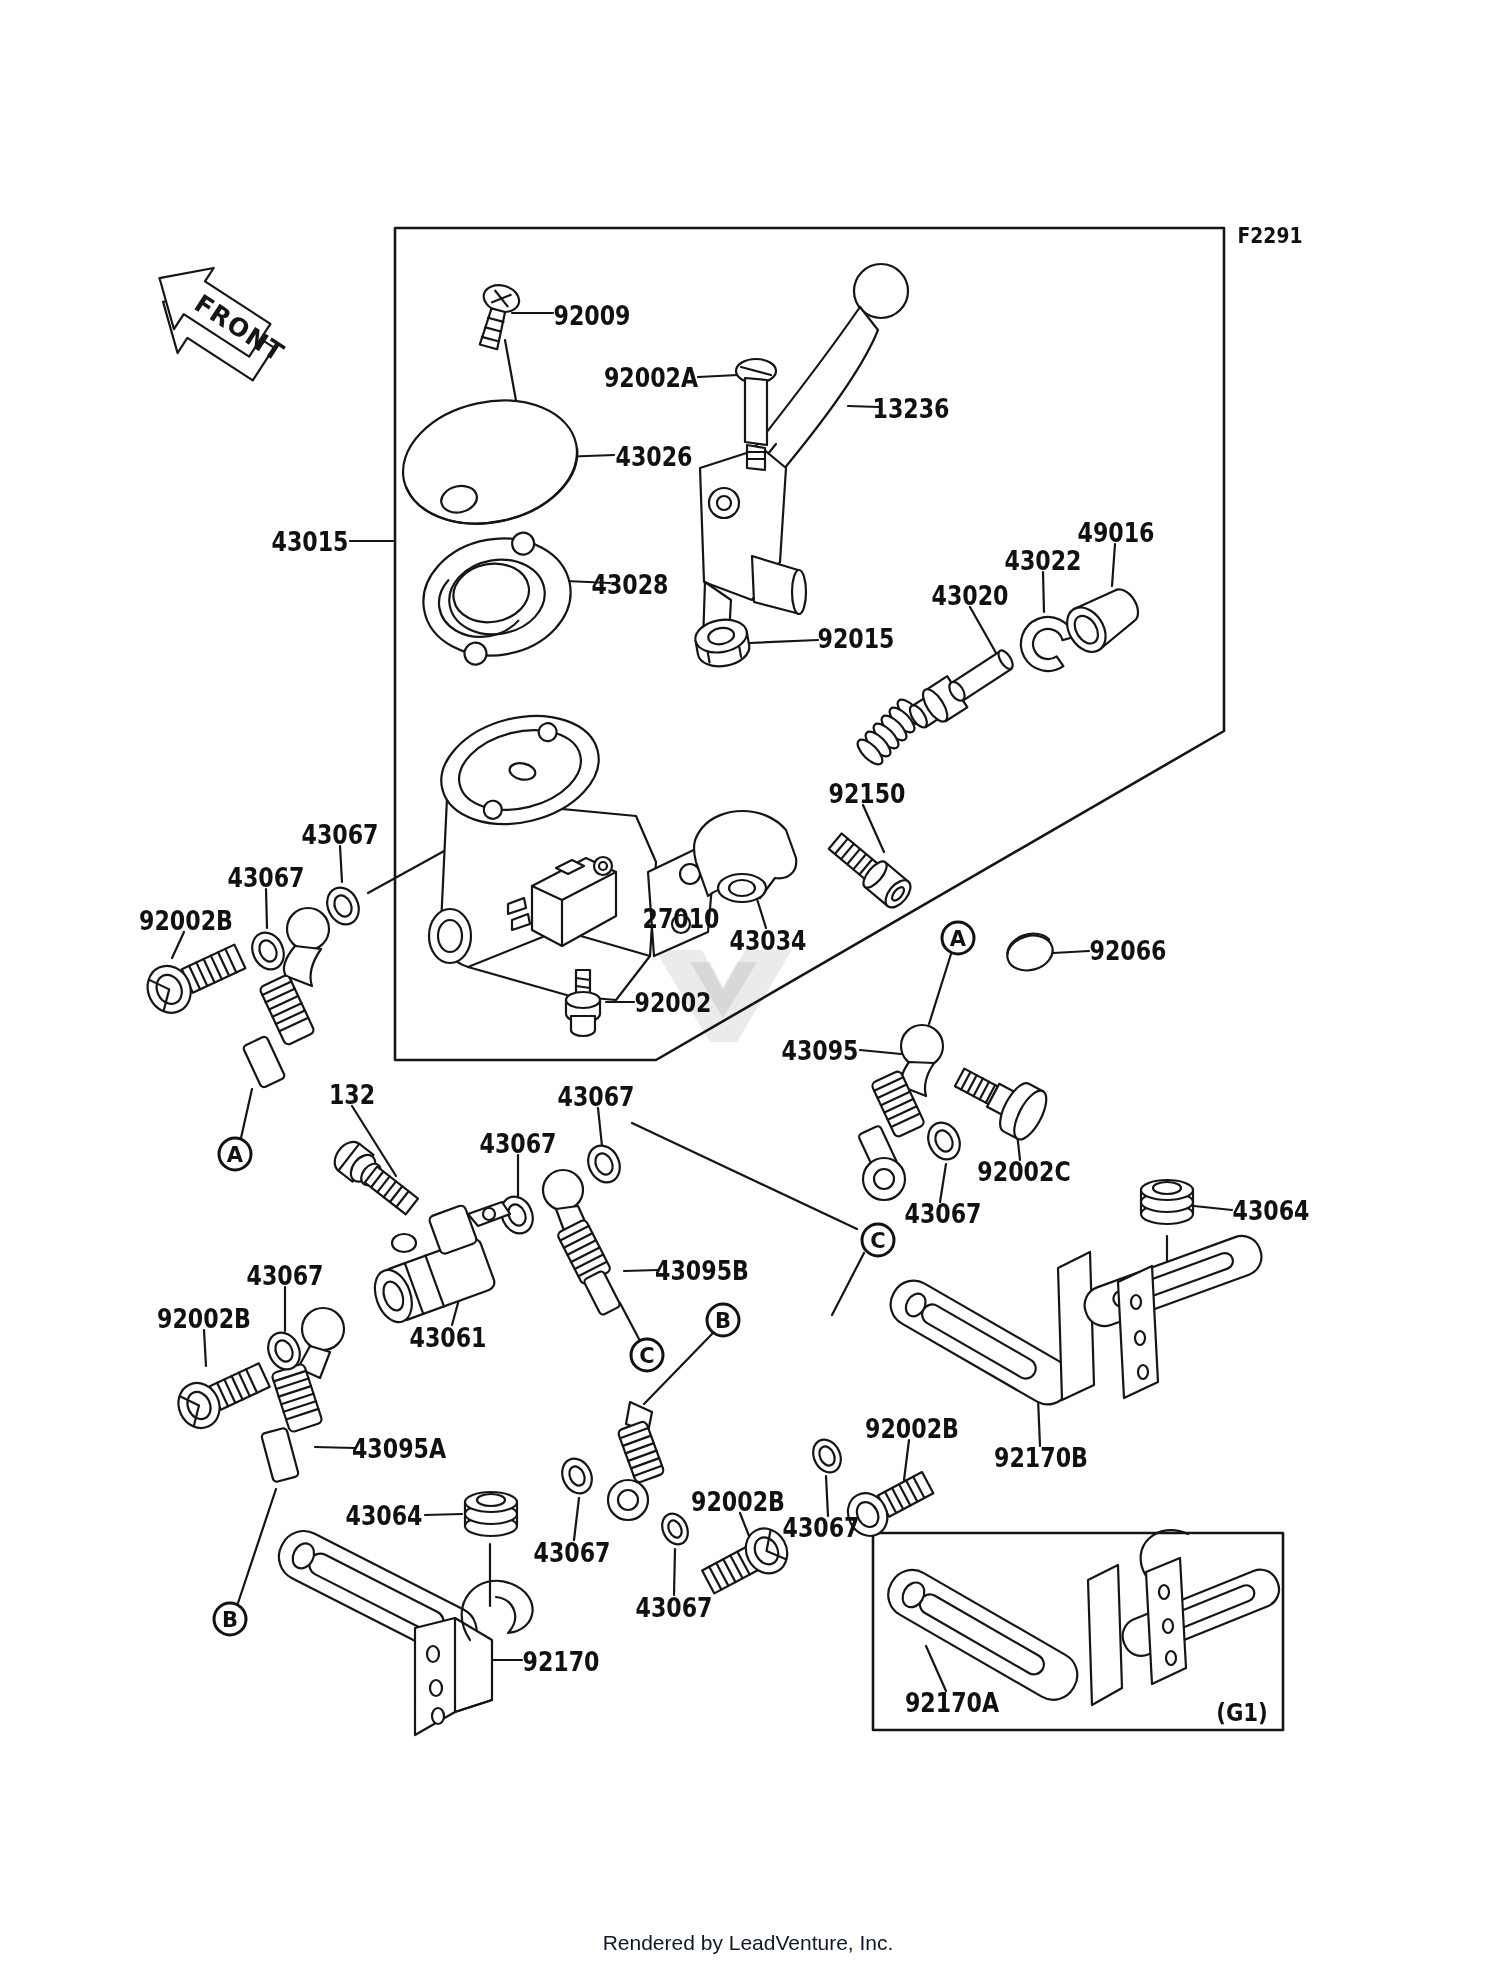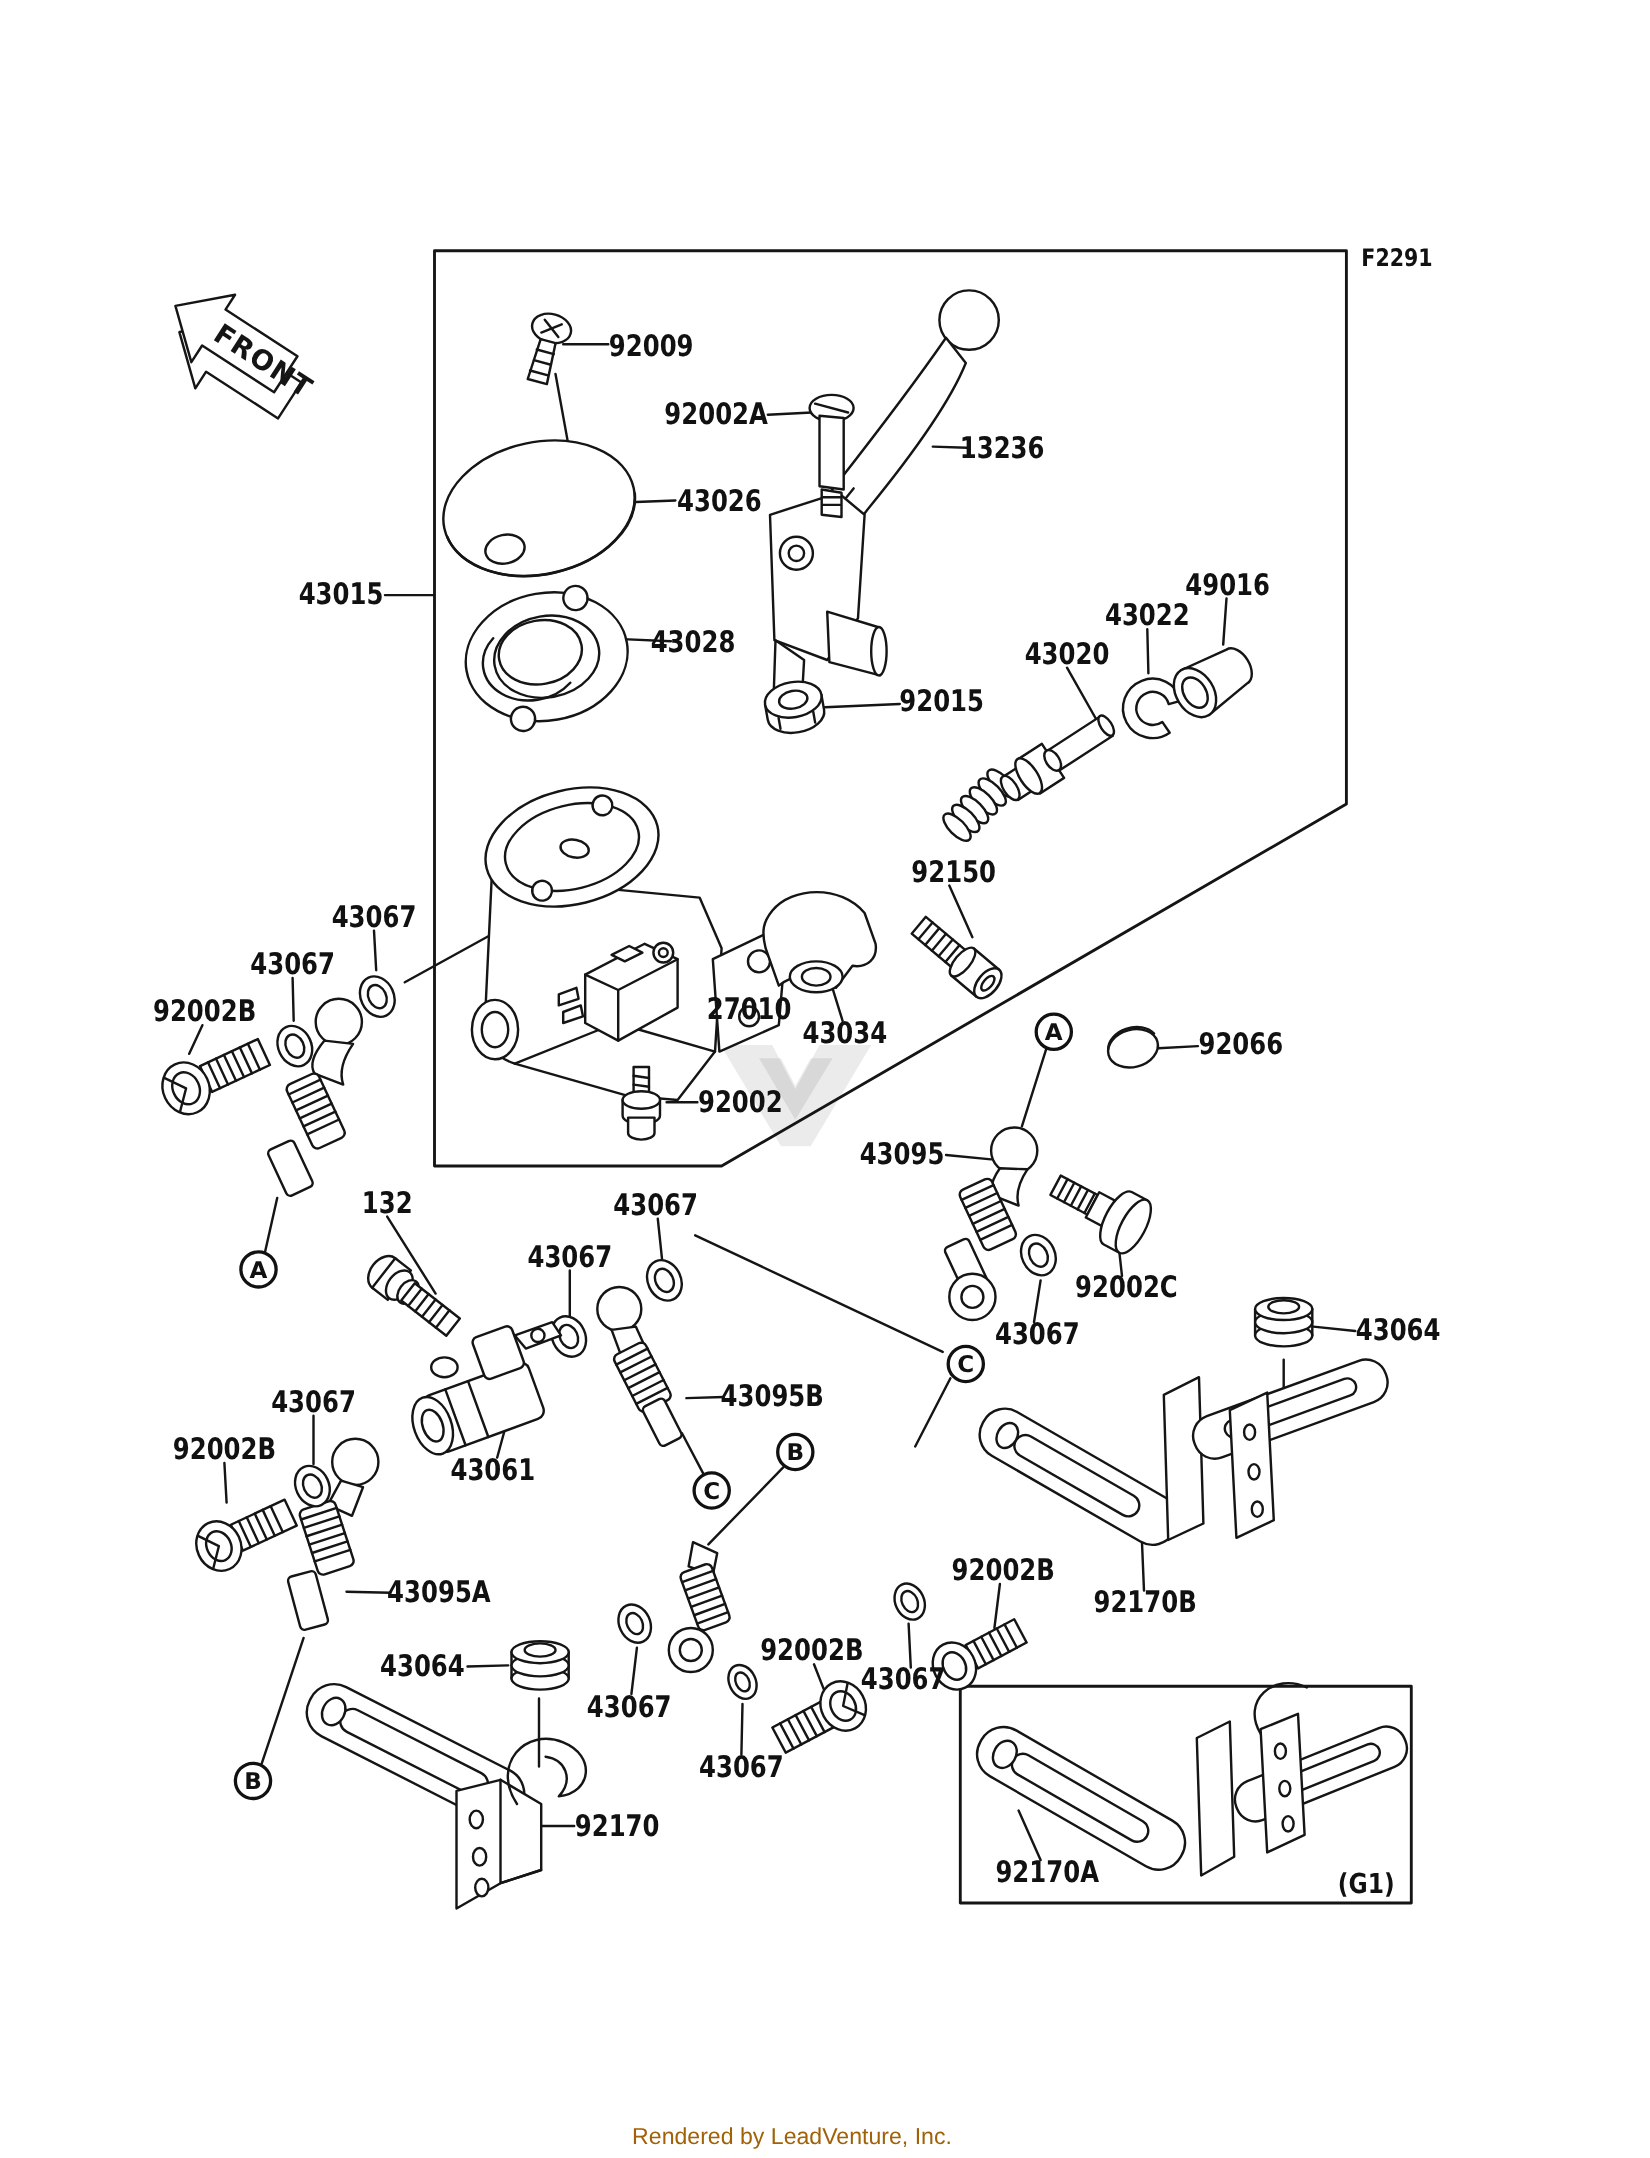--- a/index.html
+++ b/index.html
@@ -16,22 +16,22 @@
       font:700 27px "DejaVu Sans",sans-serif;color:#111;white-space:nowrap;letter-spacing:0;}
   .ref-circle{position:absolute;transform:translate(-50%,-50%);width:29px;height:29px;
       border:3px solid #111;border-radius:50%;background:#fff;display:flex;align-items:center;
       justify-content:center;font:700 21px "DejaVu Sans",sans-serif;color:#111;}
   .corner-code{position:absolute;left:1270px;top:235px;transform:translate(-50%,-50%) scaleX(0.85);
       font:700 22px "DejaVu Sans",sans-serif;color:#111;}
   .group-code{position:absolute;left:1242px;top:1712px;transform:translate(-50%,-50%) scaleX(0.85);
       font:700 25px "DejaVu Sans",sans-serif;color:#111;}
   .watermark-text{position:absolute;left:700px;top:1102px;transform:translate(-50%,-50%);
       font:700 50px "DejaVu Sans",sans-serif;color:var(--wm);letter-spacing:8px;white-space:nowrap;}
-  .footer-text{position:absolute;left:720px;top:1943px;transform:translate(-50%,-50%);
-      font:400 21px "Liberation Sans",sans-serif;color:#a16207;white-space:nowrap;}
+  .footer-text{position:absolute;left:748px;top:1943px;transform:translate(-50%,-50%);
+      font:400 21px "Liberation Sans",sans-serif;color:#0f172a;white-space:nowrap;}
 </style>
 </head>
 <body>
 
 <div id="stage">
 
   <svg id="art" width="1500" height="1962" viewBox="0 0 1500 1962">
 
     <g>
       <path class="wm" d="M655,950 L702,950 L723,990 L745,950 L792,950 L737,1042 L710,1042 Z"></path>

